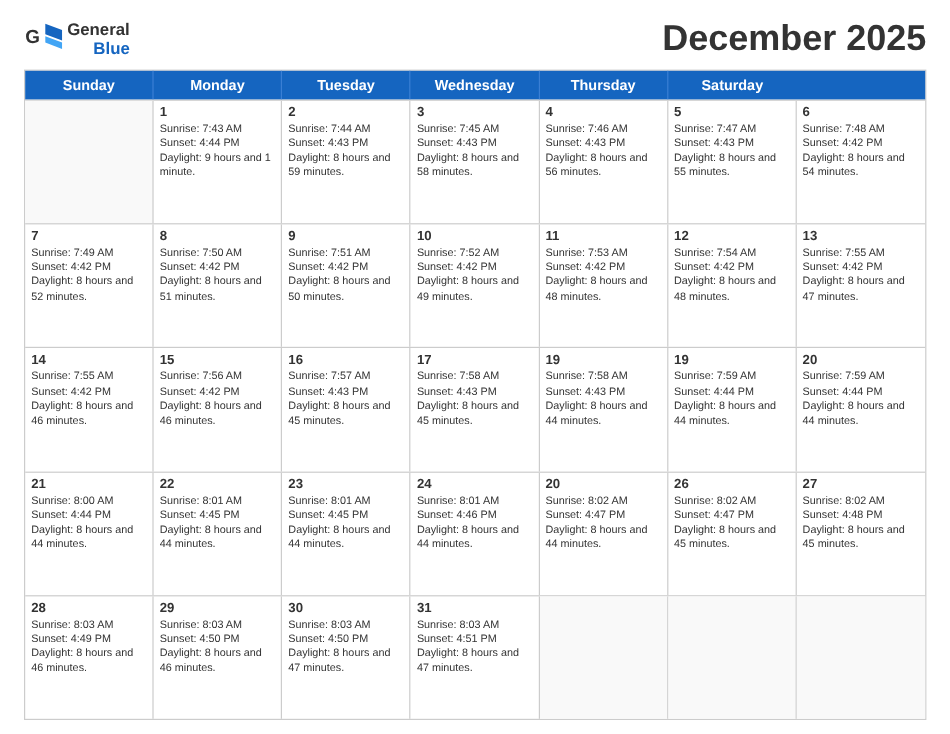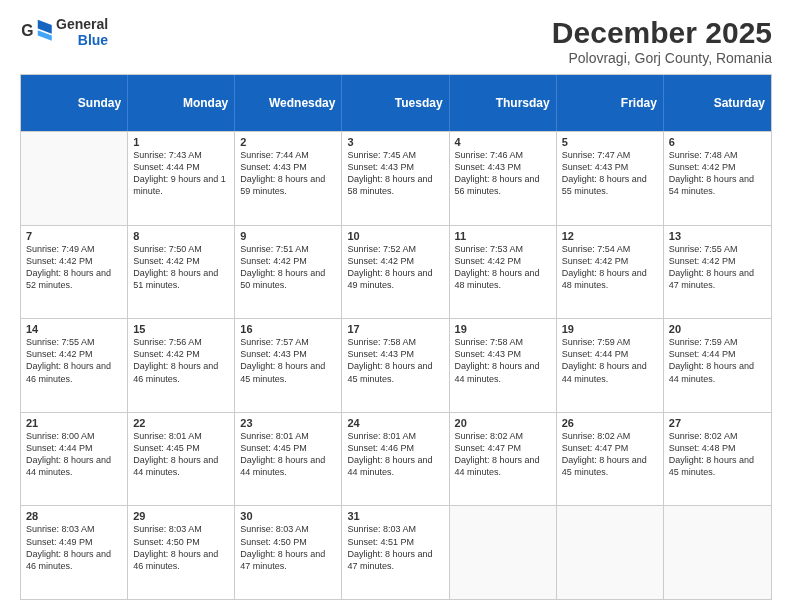--- a/index.html
+++ b/index.html
@@ -53,22 +53,22 @@
     }
     .cal-header-row {
       display: grid;
       grid-template-columns: repeat(7, 1fr);
       background: #1565C0;
     }
     .cal-header-cell {
       color: #fff;
       font-weight: bold;
       font-size: 12px;
-      padding: 21px 6px;
-      text-align: right;
+      padding: 5px 6px;
+      text-align: center;
       border-right: 1px solid #3a7fd4;
     }
     .cal-header-cell:last-child { border-right: none; }
     .cal-body {
       flex: 1;
       display: flex;
       flex-direction: column;
     }
     .cal-row {
       display: grid;
@@ -113,32 +113,30 @@
         <polygon points="20,2 36,8 36,18 20,12" fill="#1565C0"></polygon>
         <polygon points="20,14 36,20 36,26 20,20" fill="#42A5F5"></polygon>
       </svg>
       <div>
         <div style="font-size:14px;font-weight:bold;color:#333;">General</div>
         <div style="font-size:14px;font-weight:bold;color:#1565C0;text-align:right;">Blue</div>
       </div>
     </div>
     <div class="title-block">
       <div class="main-title">December 2025</div>
-      <div class="subtitle">Polovragi, Gorj County, Romania</div>
     </div>
   </div>
 
   <div class="calendar">
     <div class="cal-header-row">
     <div class="cal-header-cell">Sunday</div>
         <div class="cal-header-cell">Monday</div>
+        <div class="cal-header-cell">Tuesday</div>
         <div class="cal-header-cell">Wednesday</div>
-        <div class="cal-header-cell">Tuesday</div>
         <div class="cal-header-cell">Thursday</div>
-        <div class="cal-header-cell">Friday</div>
         <div class="cal-header-cell">Saturday</div>
       </div>
     <div class="cal-body">
     <div class="cal-row">
           <div class="cal-cell empty"></div>
           <div class="cal-cell">
             <span class="day-num">1</span>
             <div class="cell-text">Sunrise: 7:43 AM<br>Sunset: 4:44 PM<br>Daylight: 9 hours and 1 minute.</div>
           </div>
           <div class="cal-cell">

